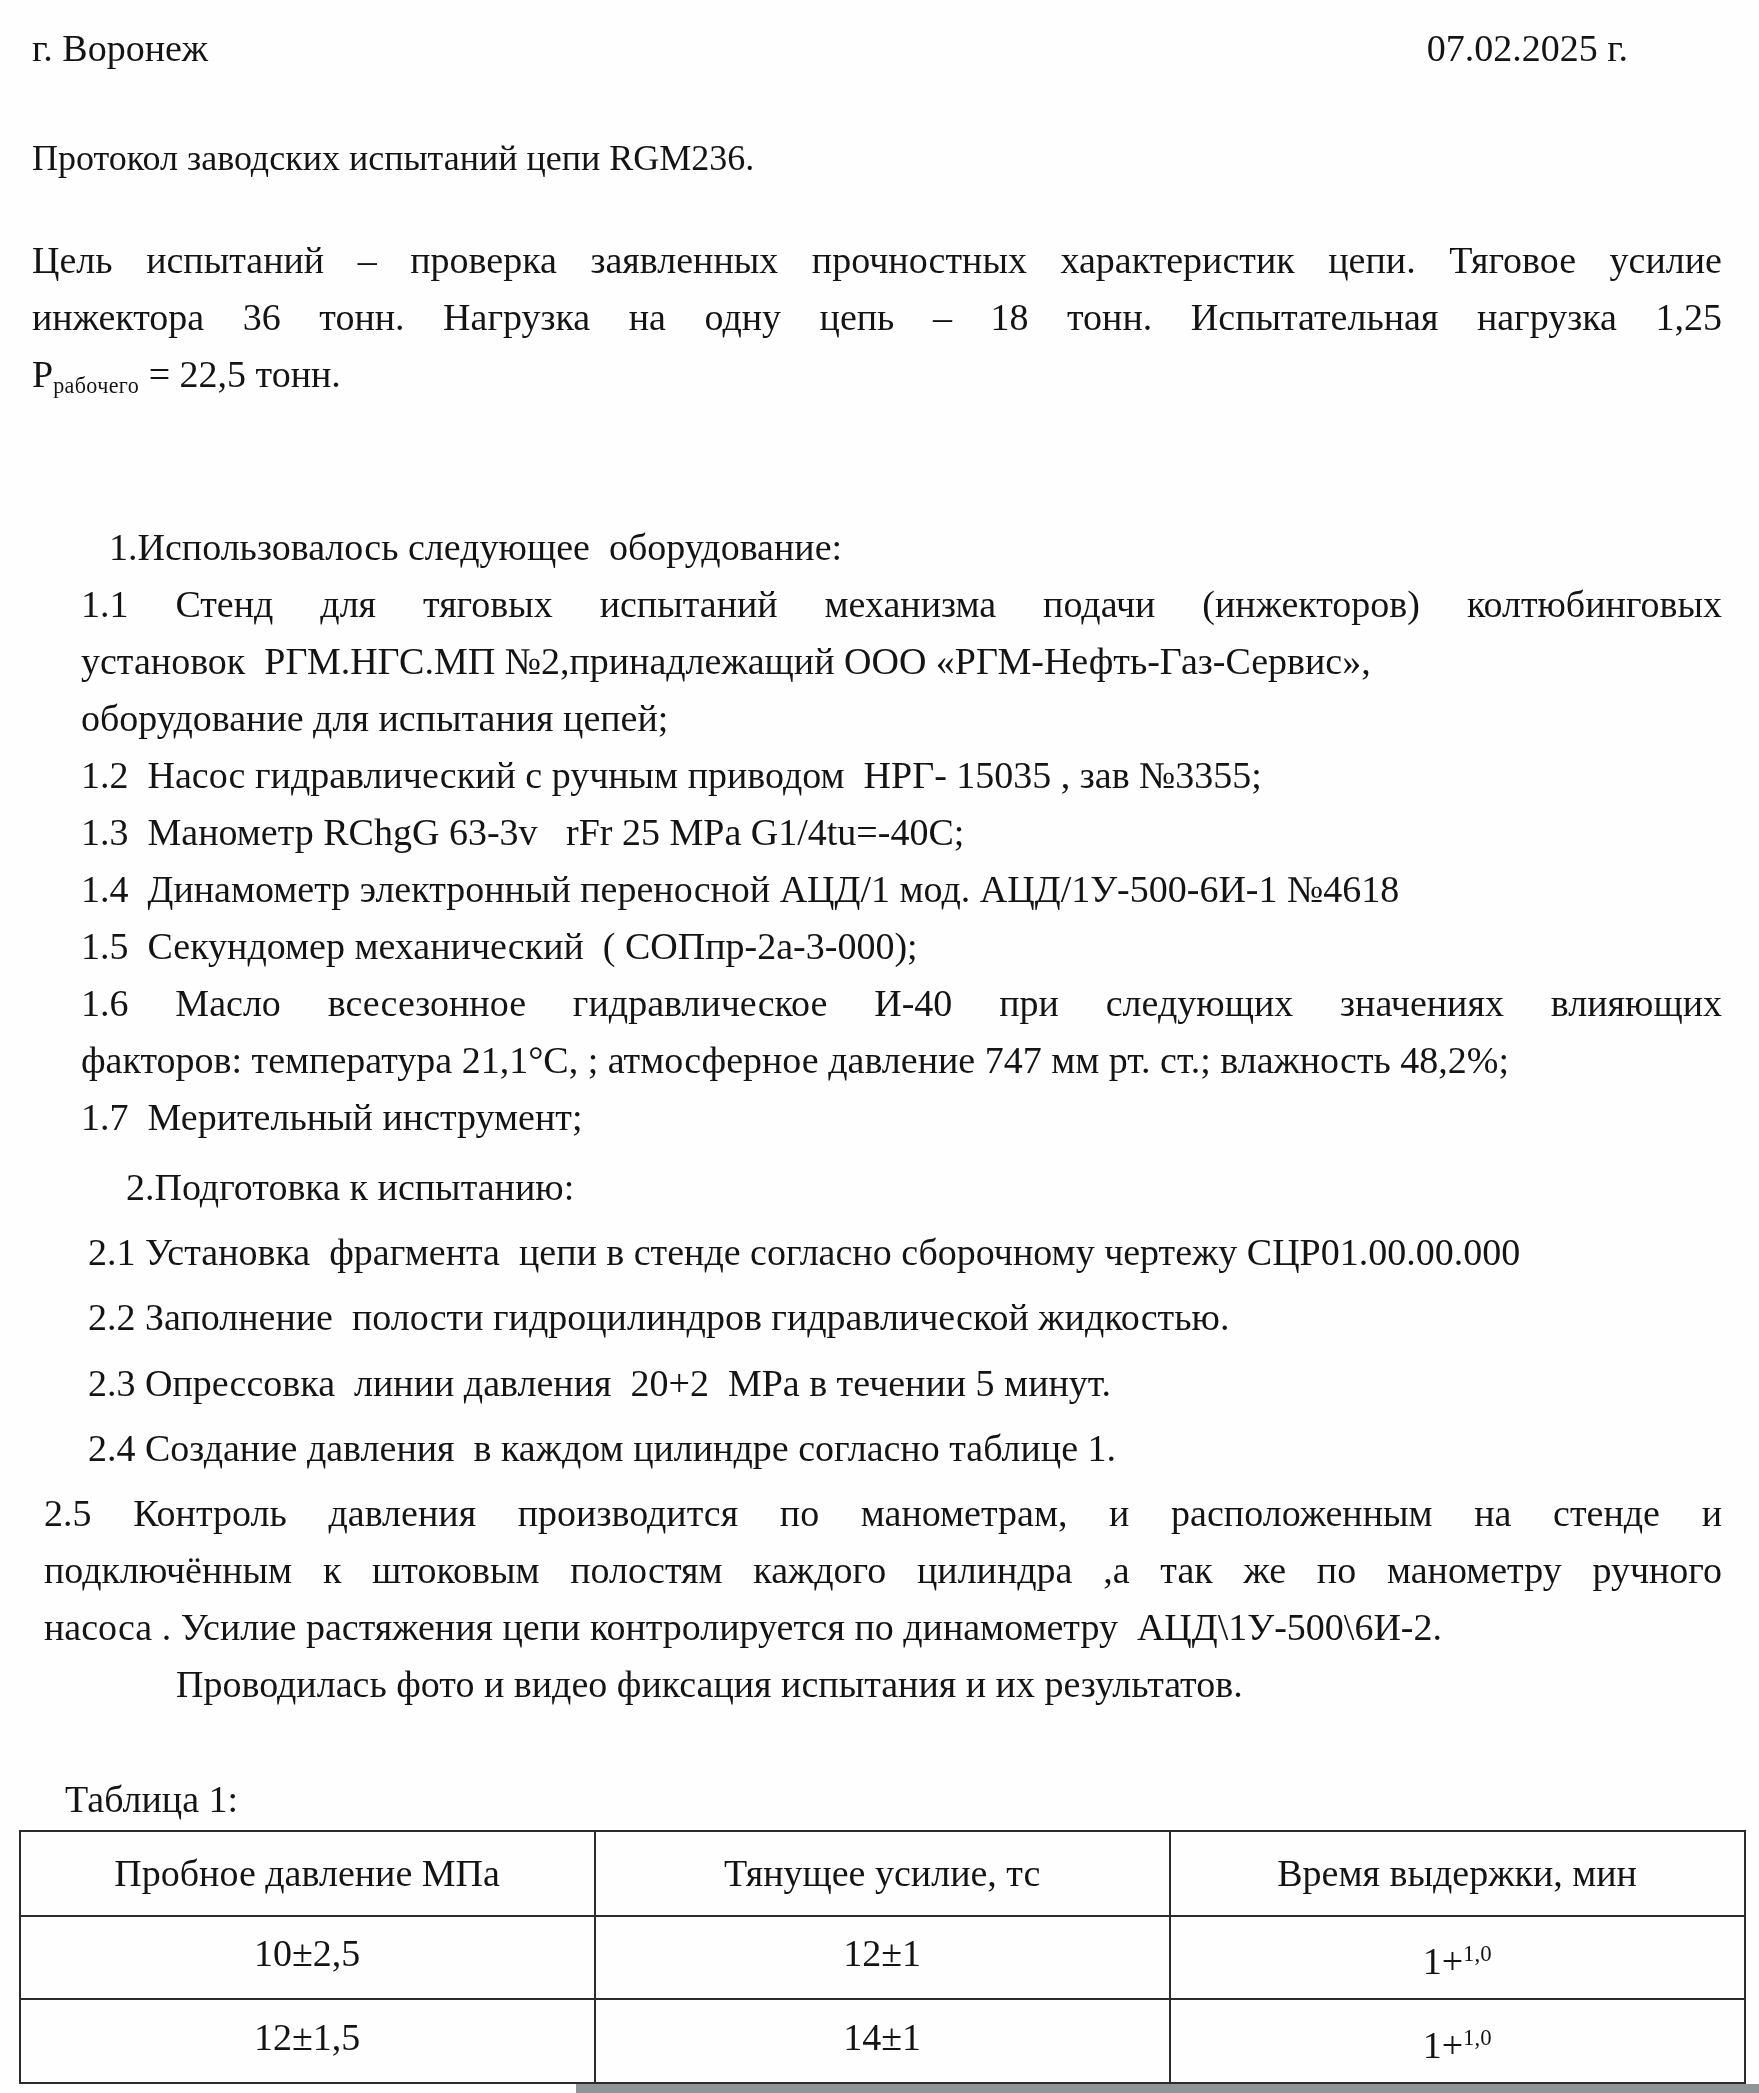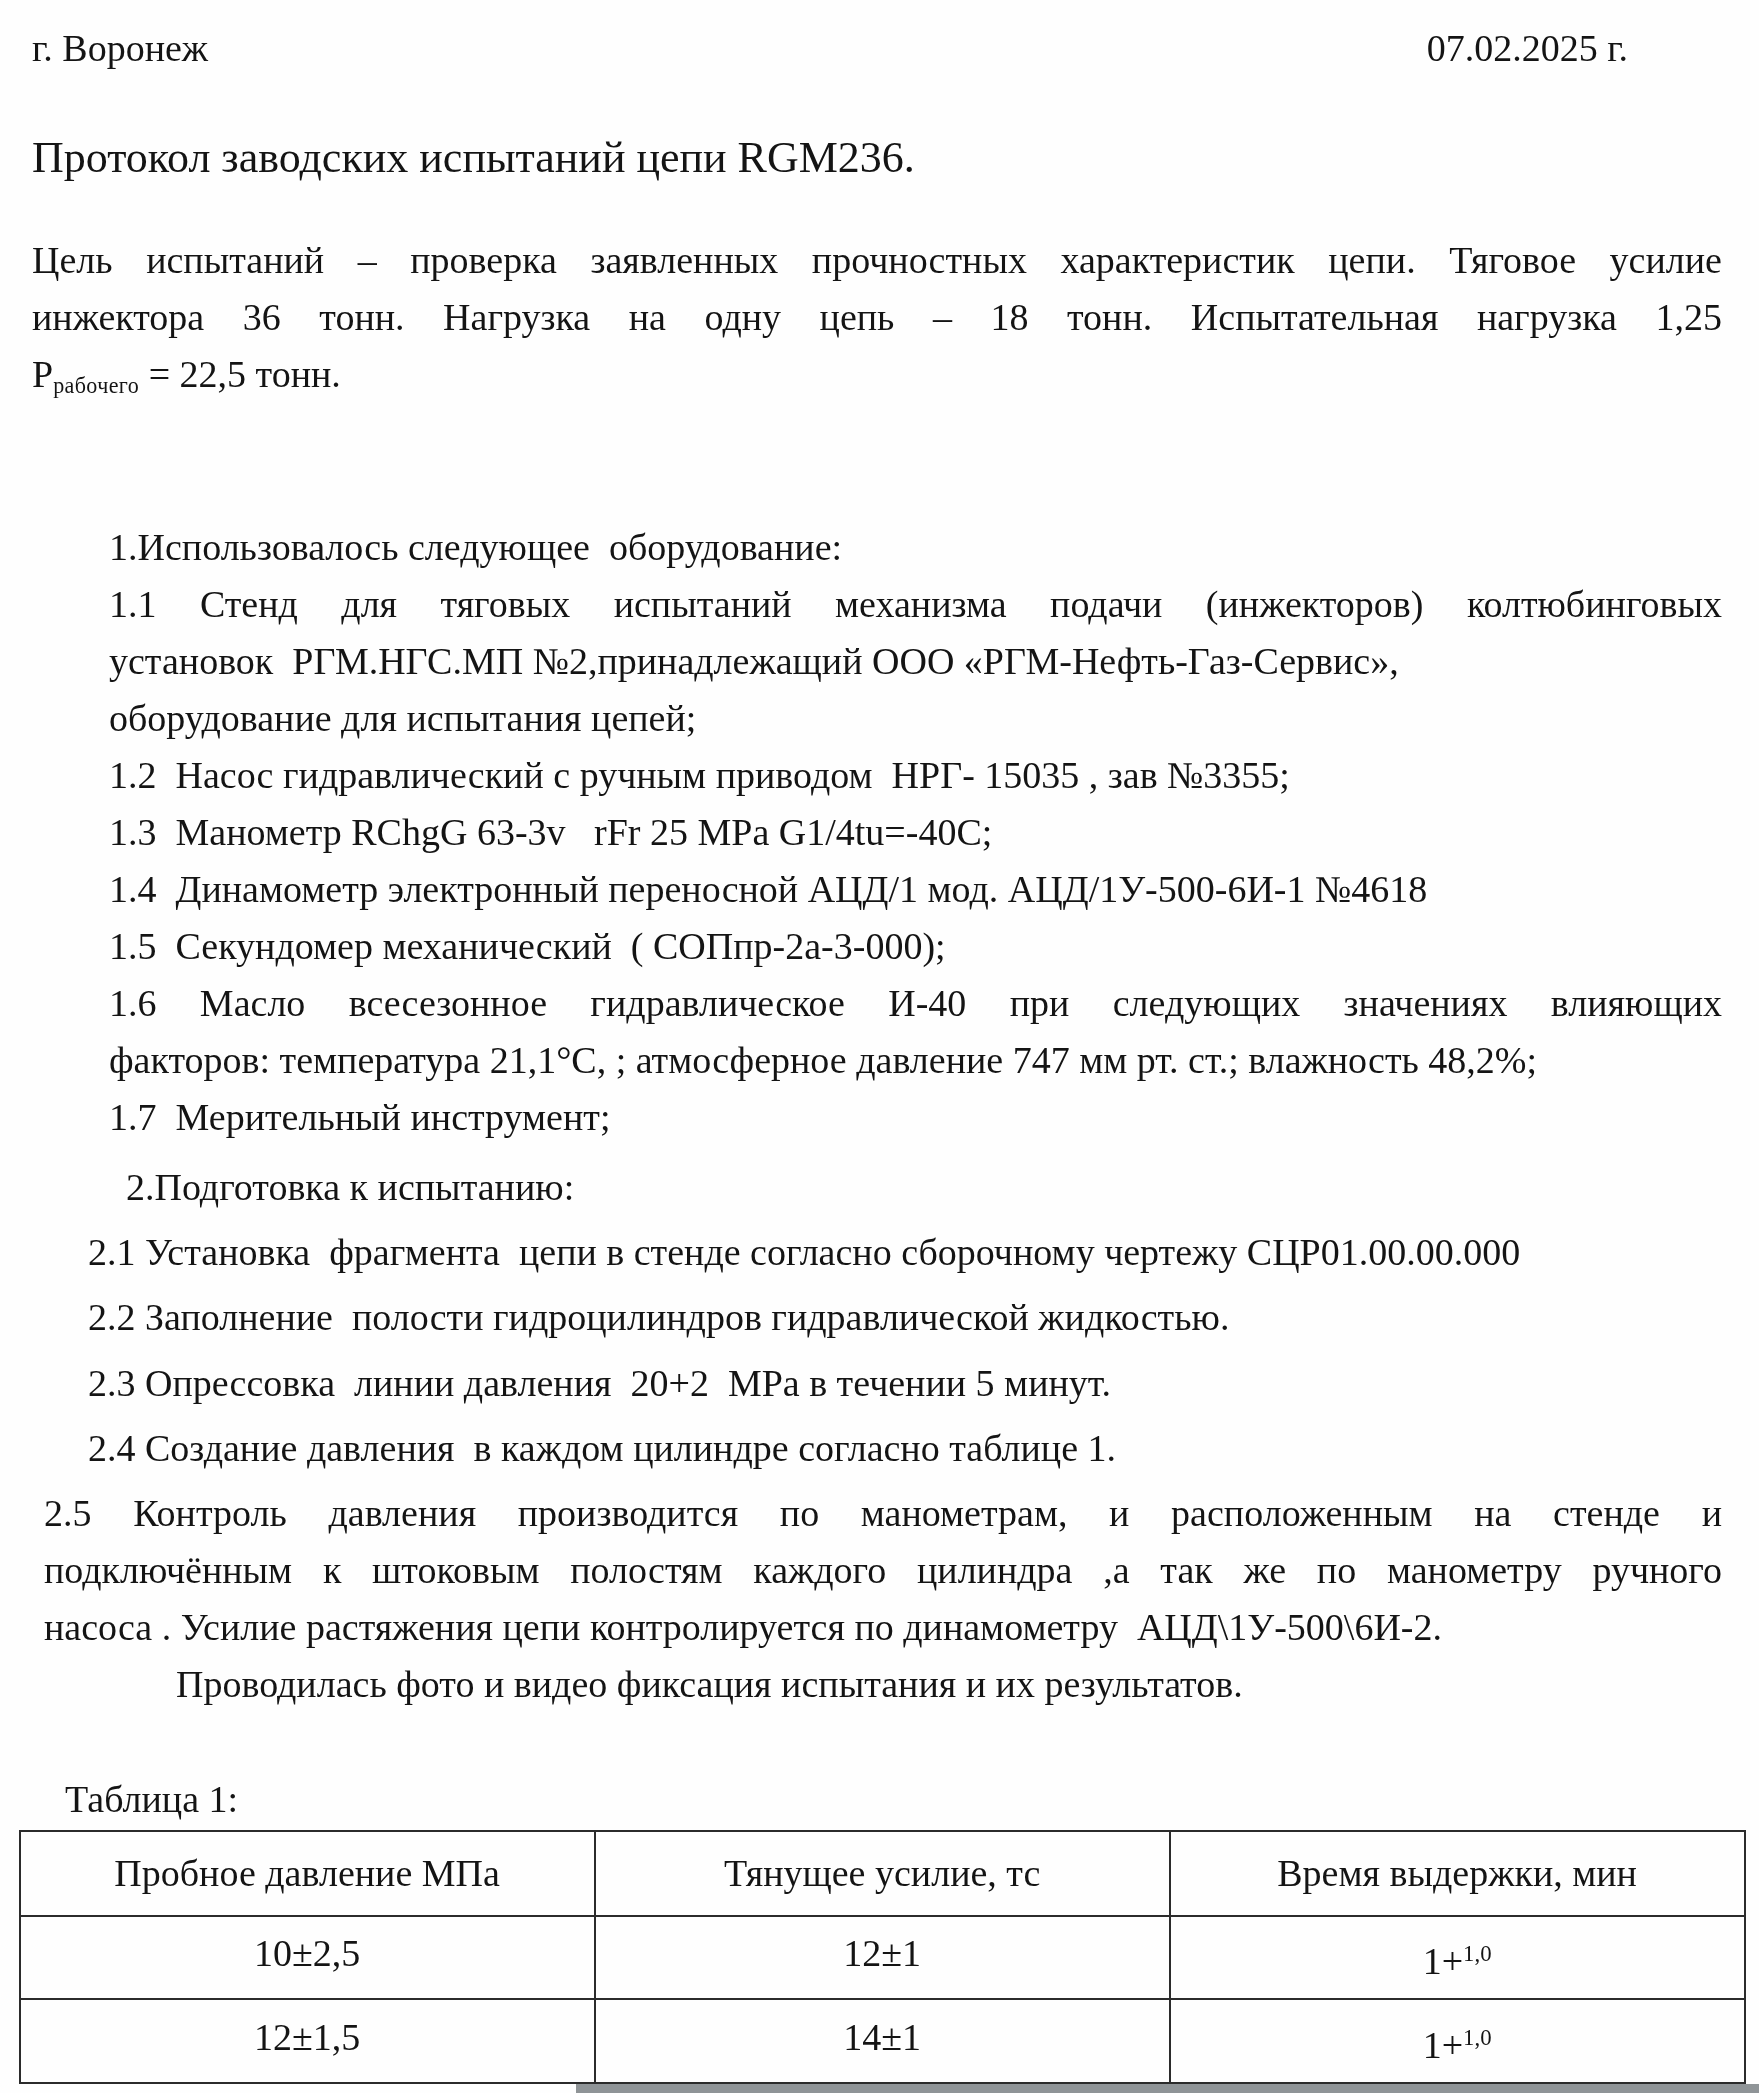--- a/index.html
+++ b/index.html
@@ -25,26 +25,26 @@
   .line { white-space: pre-wrap; }
   .jl { white-space: normal; text-align: justify; text-align-last: justify; }
   .header-row {
     display: flex;
     justify-content: space-between;
     align-items: flex-start;
   }
   .header-row .date { margin-right: 94px; }
   .doc-title {
     margin-top: 52px;
-    font-size: 44px;
+    font-size: 36px;
     line-height: 58px;
   }
   .intro { margin-top: 45px; }
   .sec1-heading { margin-top: 105px; margin-left: 77px; }
-  .sec1-item { margin-left: 77px; }
+  .sec1-item { margin-left: 49px; }
   .sec2-heading { margin-top: 13.4px; margin-left: 94px; }
   .sec2-item { margin-top: 8.3px; margin-left: 56px; }
   .sec2-item25 { margin-top: 8.3px; margin-left: 12px; }
   .photo-note { margin-left: 144px; }
   .table-label { margin-top: 58px; margin-left: 33px; }
   sub.psub { font-size: 0.58em; vertical-align: -0.25em; letter-spacing: 0.4px; }
   sup.tsup { font-size: 0.6em; vertical-align: 0.55em; }
   table.t1 {
     margin-left: -13.4px;
     margin-top: 1.7px;

